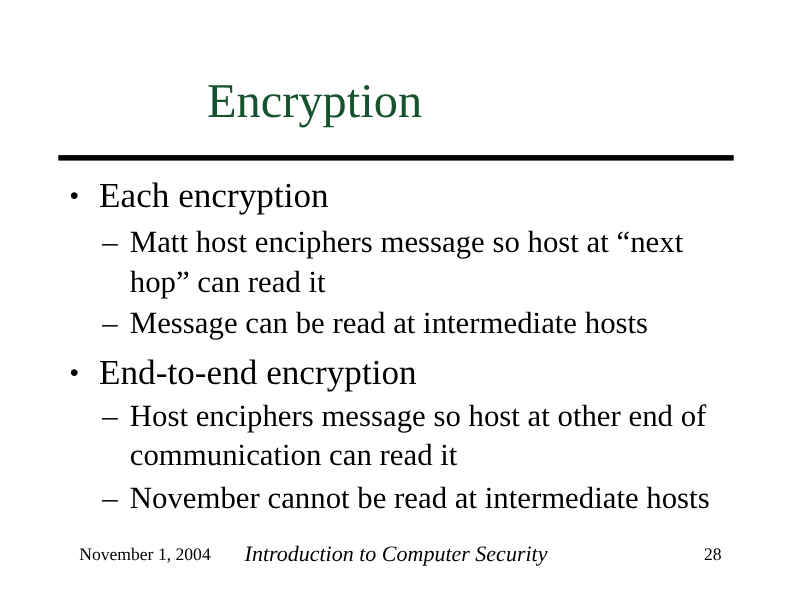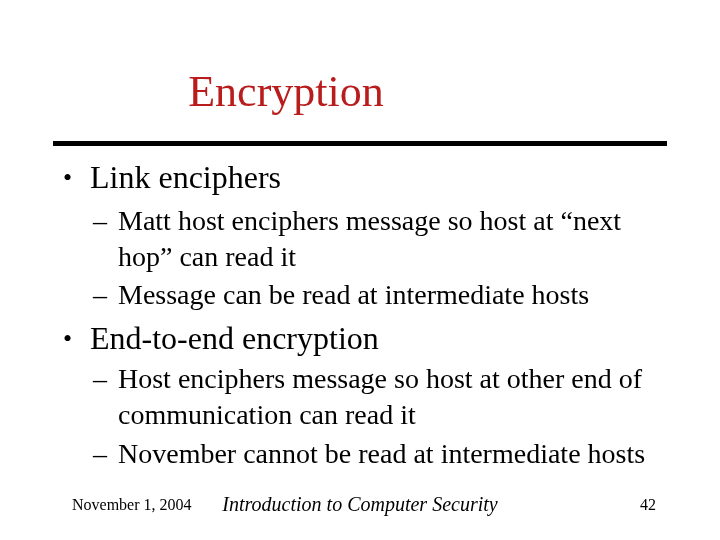--- a/index.html
+++ b/index.html
@@ -18,21 +18,21 @@
   }
   .slide-title {
     position: absolute;
     top: 68px;
     left: 0;
     width: 572px;
     text-align: center;
     font-size: 44px;
     line-height: 1.1;
     font-weight: normal;
-    color: #b91c1c;
+    color: #14532d;
   }
   .title-underline {
     position: absolute;
     top: 141px;
     left: 53px;
     width: 614px;
     height: 5px;
     background: #000000;
   }
   .bullet-row {
@@ -101,21 +101,21 @@
 <body>
 
 <div class="slide">
 
   <div class="slide-title">Encryption</div>
 
   <div class="title-underline"></div>
 
   <div class="bullet-row level1 b1">
     <span class="marker">•</span>
-    <span class="btext">Link enciphers</span>
+    <span class="btext">Each encryption</span>
   </div>
 
   <div class="bullet-row level2 b1s1">
     <span class="marker">–</span>
     <span class="btext">Matt host enciphers message so host at “next hop” can read it</span>
   </div>
 
   <div class="bullet-row level2 b1s2">
     <span class="marker">–</span>
     <span class="btext">Message can be read at intermediate hosts</span>
@@ -135,15 +135,15 @@
     <span class="marker">–</span>
     <span class="btext">November cannot be read at intermediate hosts</span>
   </div>
 
   <div class="footer-date">November 1, 2004</div>
 
   <div class="footer-center">
     <div class="course">Introduction to Computer Security</div>
   </div>
 
-  <div class="footer-page">42</div>
+  <div class="footer-page">28</div>
 
 </div>
 
 </body></html>

